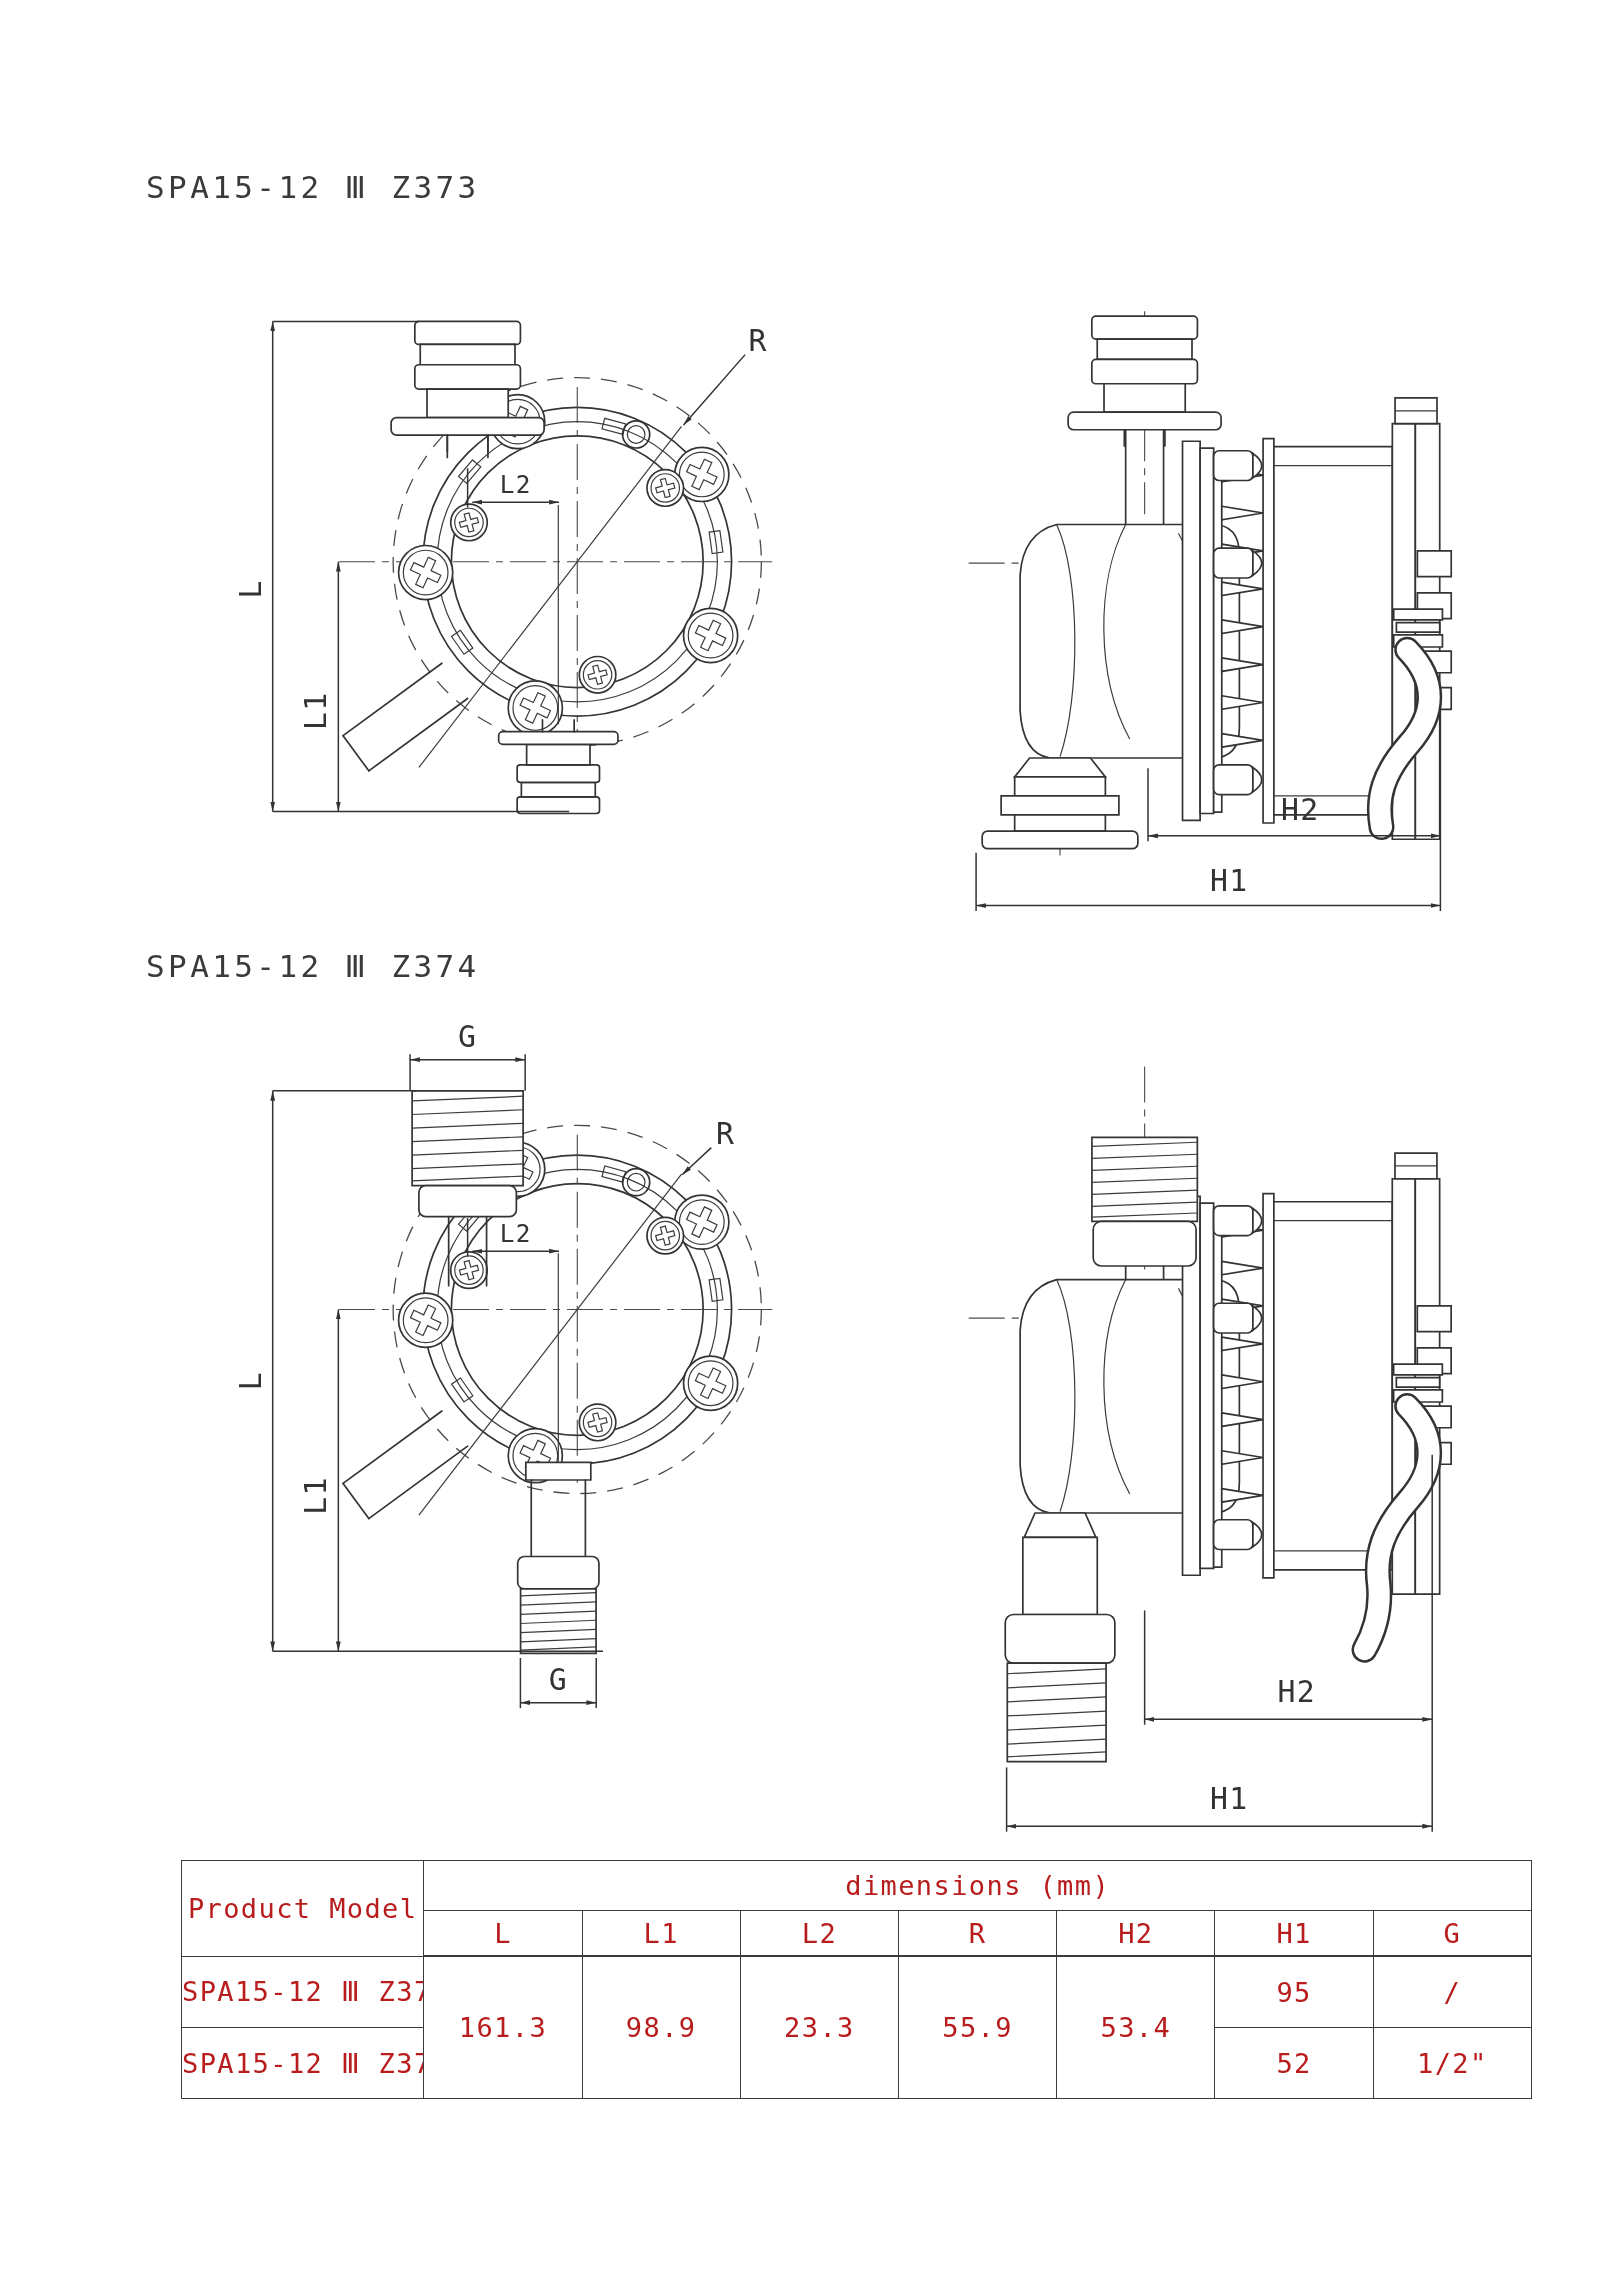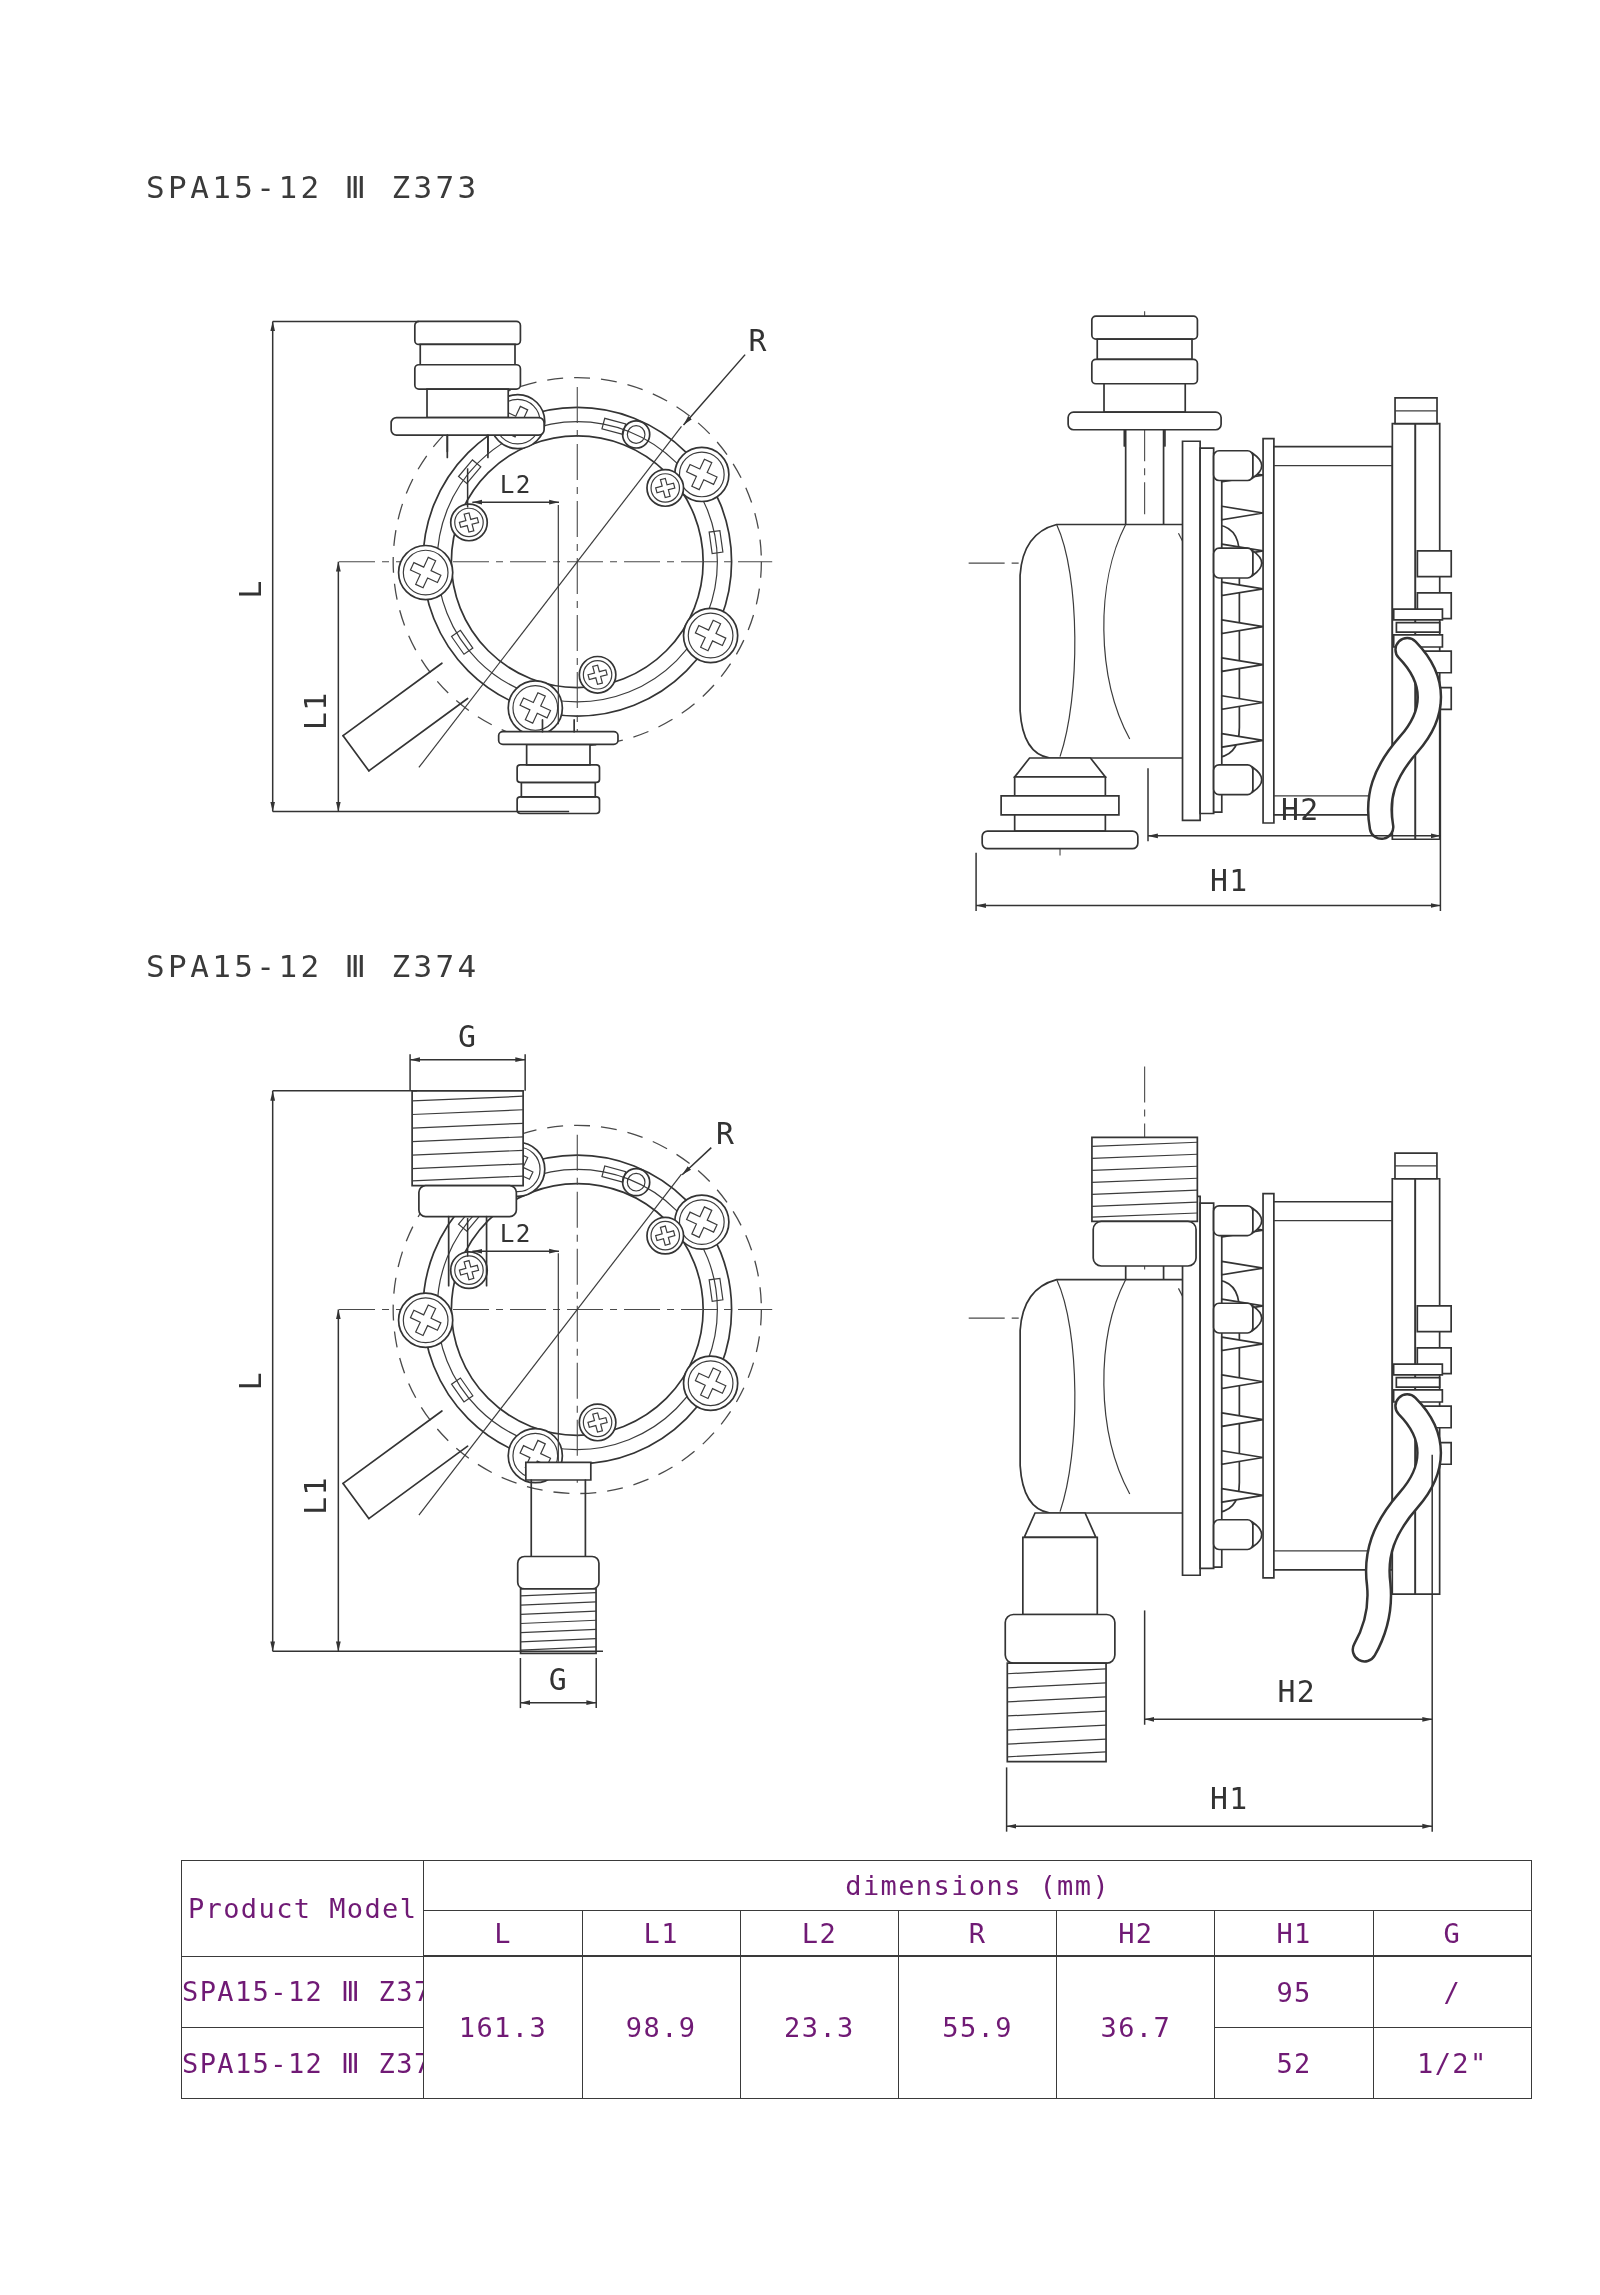--- a/index.html
+++ b/index.html
@@ -21,21 +21,21 @@
   .cl{stroke:#4a4a4a;stroke-width:1.1;fill:none;stroke-dasharray:36 7 7 7;}
   .dash{stroke:#4a4a4a;stroke-width:1.3;fill:none;stroke-dasharray:16 11;}
   .dim{stroke:#333333;stroke-width:1.5;fill:none;}
   text{fill:#333333;font-family:"DejaVu Sans Mono","DejaVu Sans",monospace;}
   .dimtxt{font-size:44px;letter-spacing:2px;}
   .dimtxt-s{font-size:36px;letter-spacing:2px;}
   
   table.dims{
     position:absolute;left:181px;top:1860px;width:1351px;
     border-collapse:collapse;table-layout:fixed;
-    font-size:27px;color:#701a75;letter-spacing:1.4px;
+    font-size:27px;color:#b91c1c;letter-spacing:1.4px;
   }
   table.dims th,table.dims td{
     border:1.4px solid #3a3a3a;text-align:center;vertical-align:middle;
     font-weight:400;padding:0;overflow:hidden;white-space:nowrap;
   }
   tr.hdr1 th{height:49px;}
   tr.hdr2 th{height:44px;border-bottom-width:2.7px;}
   th.pm{border-bottom-width:2.7px;}
   tr.r1 td{height:70px;}
   tr.r2 td{height:70px;}
@@ -336,21 +336,21 @@
     <th>H2</th>
     <th>H1</th>
     <th>G</th>
   </tr>
   <tr class="r1">
     <td>SPA15-12 Ⅲ Z373</td>
     <td rowspan="2">161.3</td>
     <td rowspan="2">98.9</td>
     <td rowspan="2">23.3</td>
     <td rowspan="2">55.9</td>
-    <td rowspan="2">36.7</td>
+    <td rowspan="2">53.4</td>
     <td>95</td>
     <td>/</td>
   </tr>
   <tr class="r2">
     <td>SPA15-12 Ⅲ Z374</td>
     <td>52</td>
     <td>1/2"</td>
   </tr>
 </tbody>
     </table>

